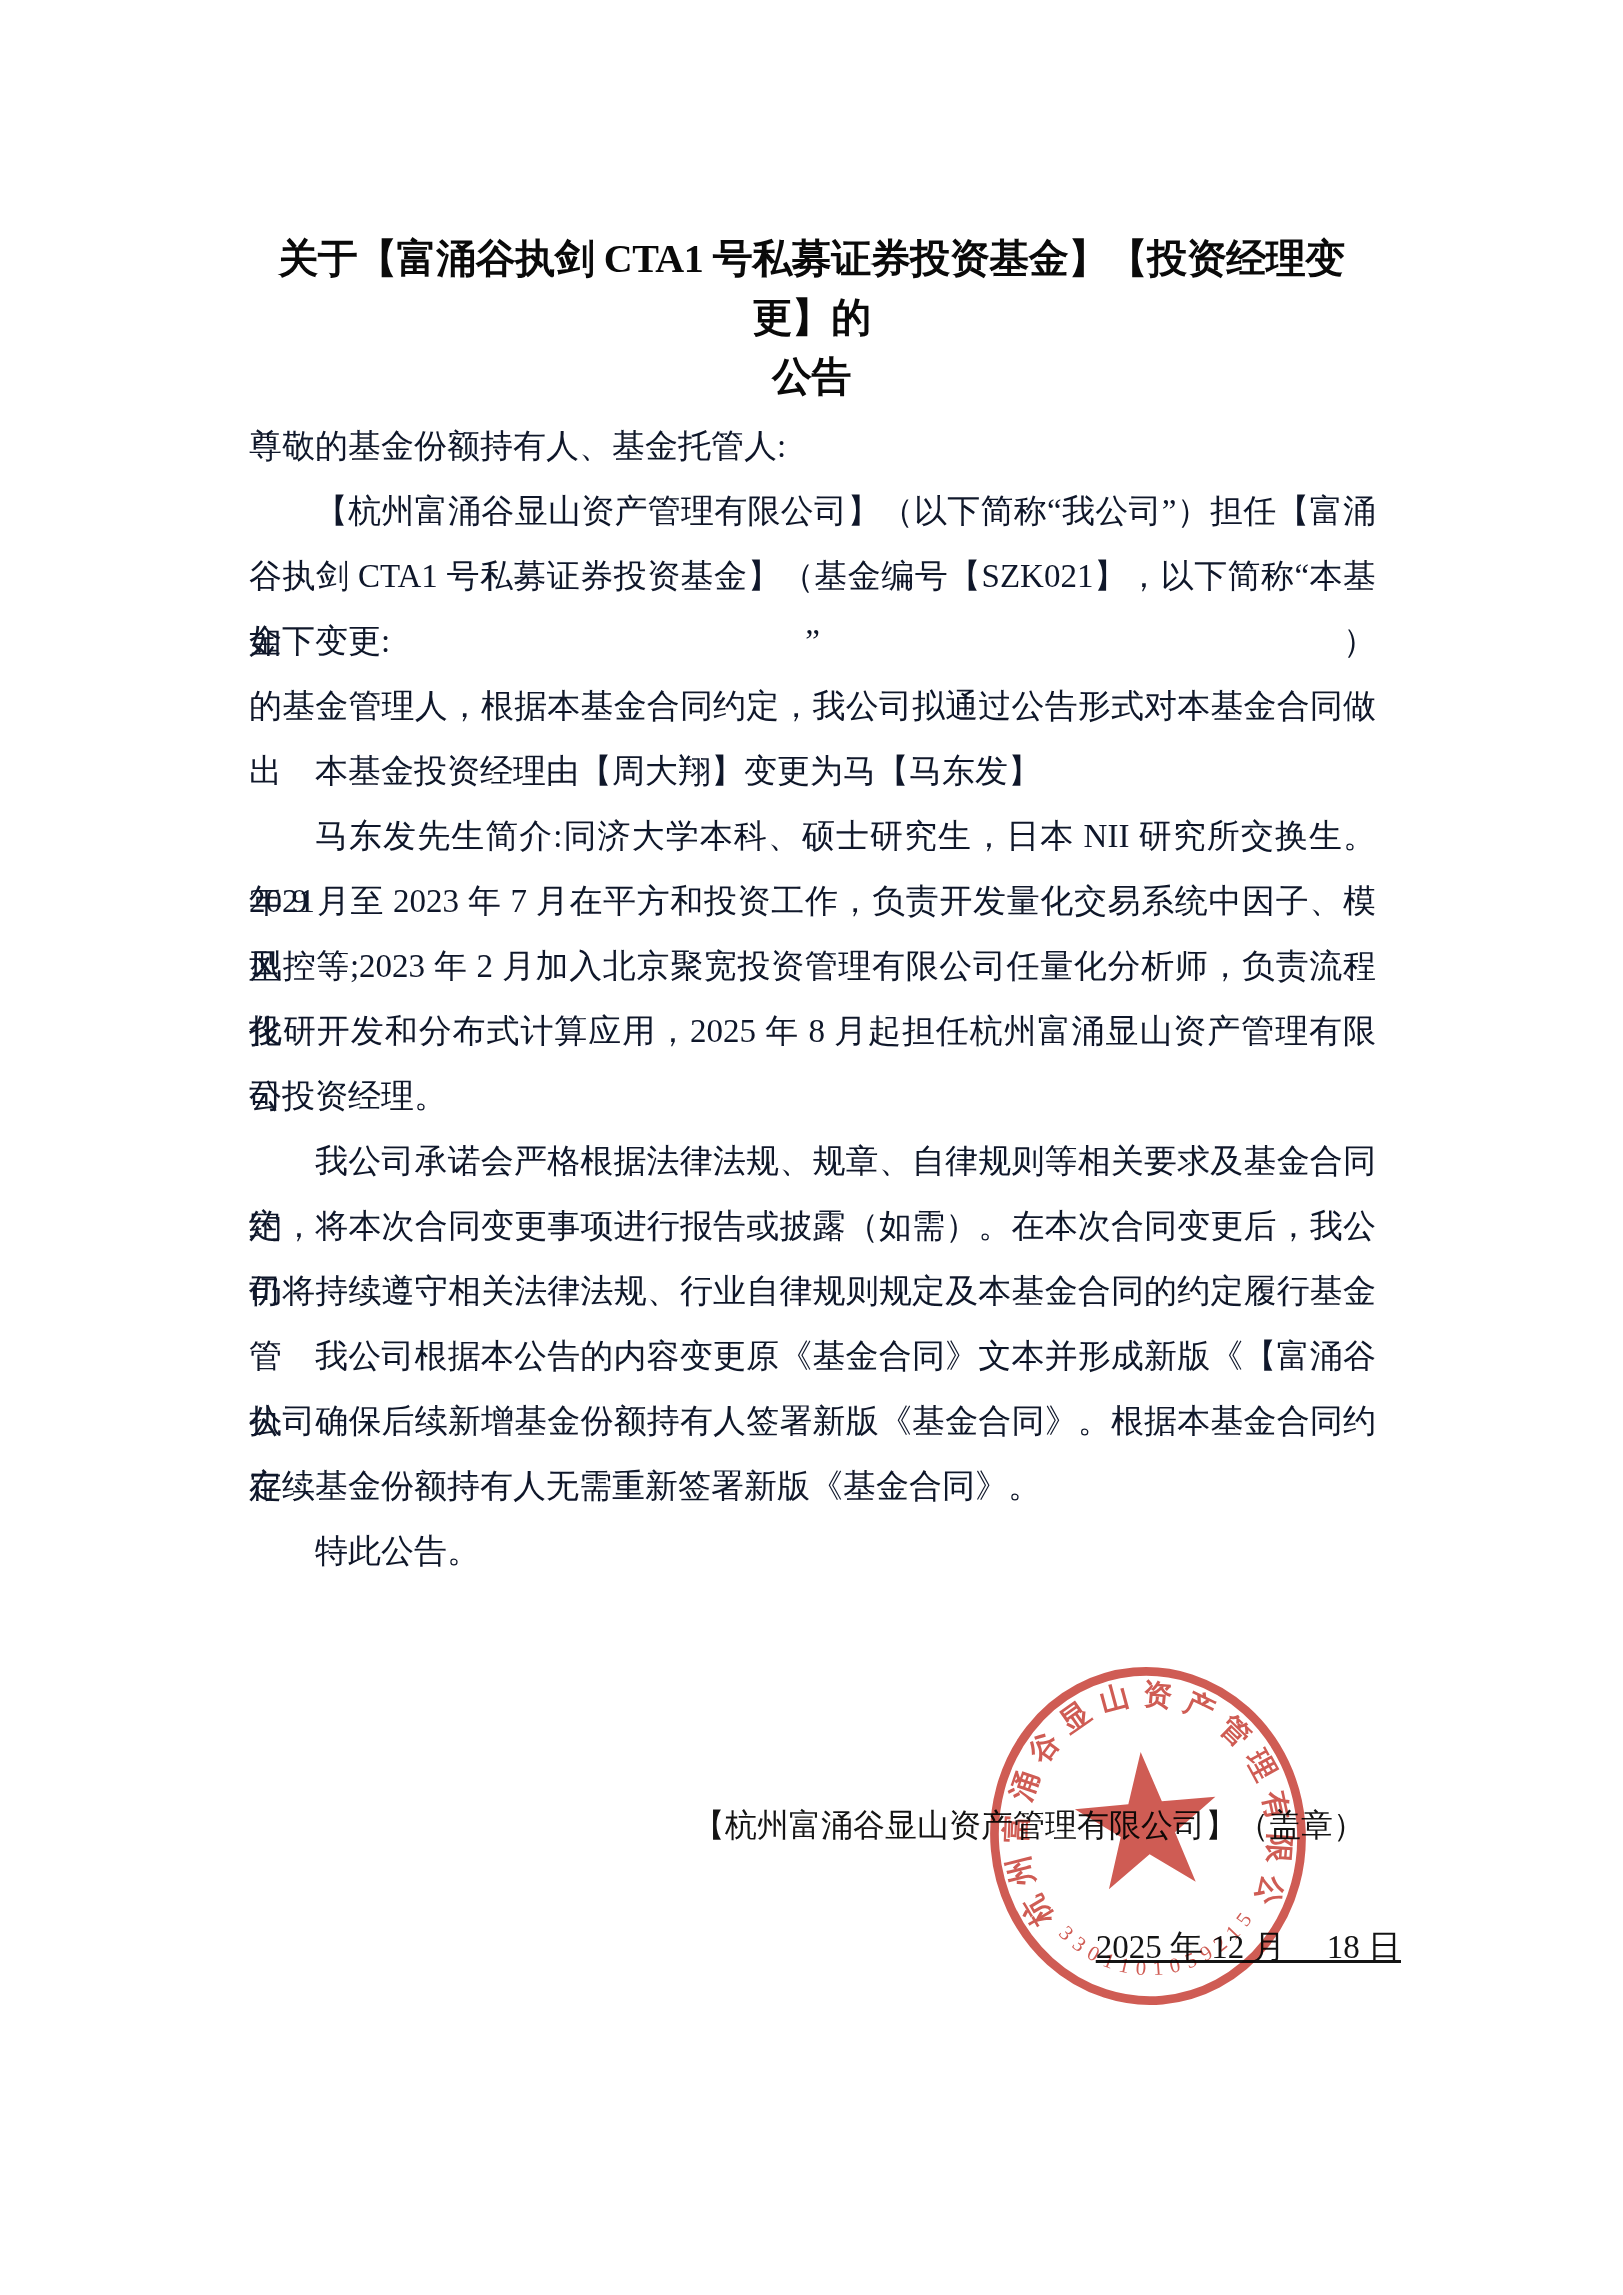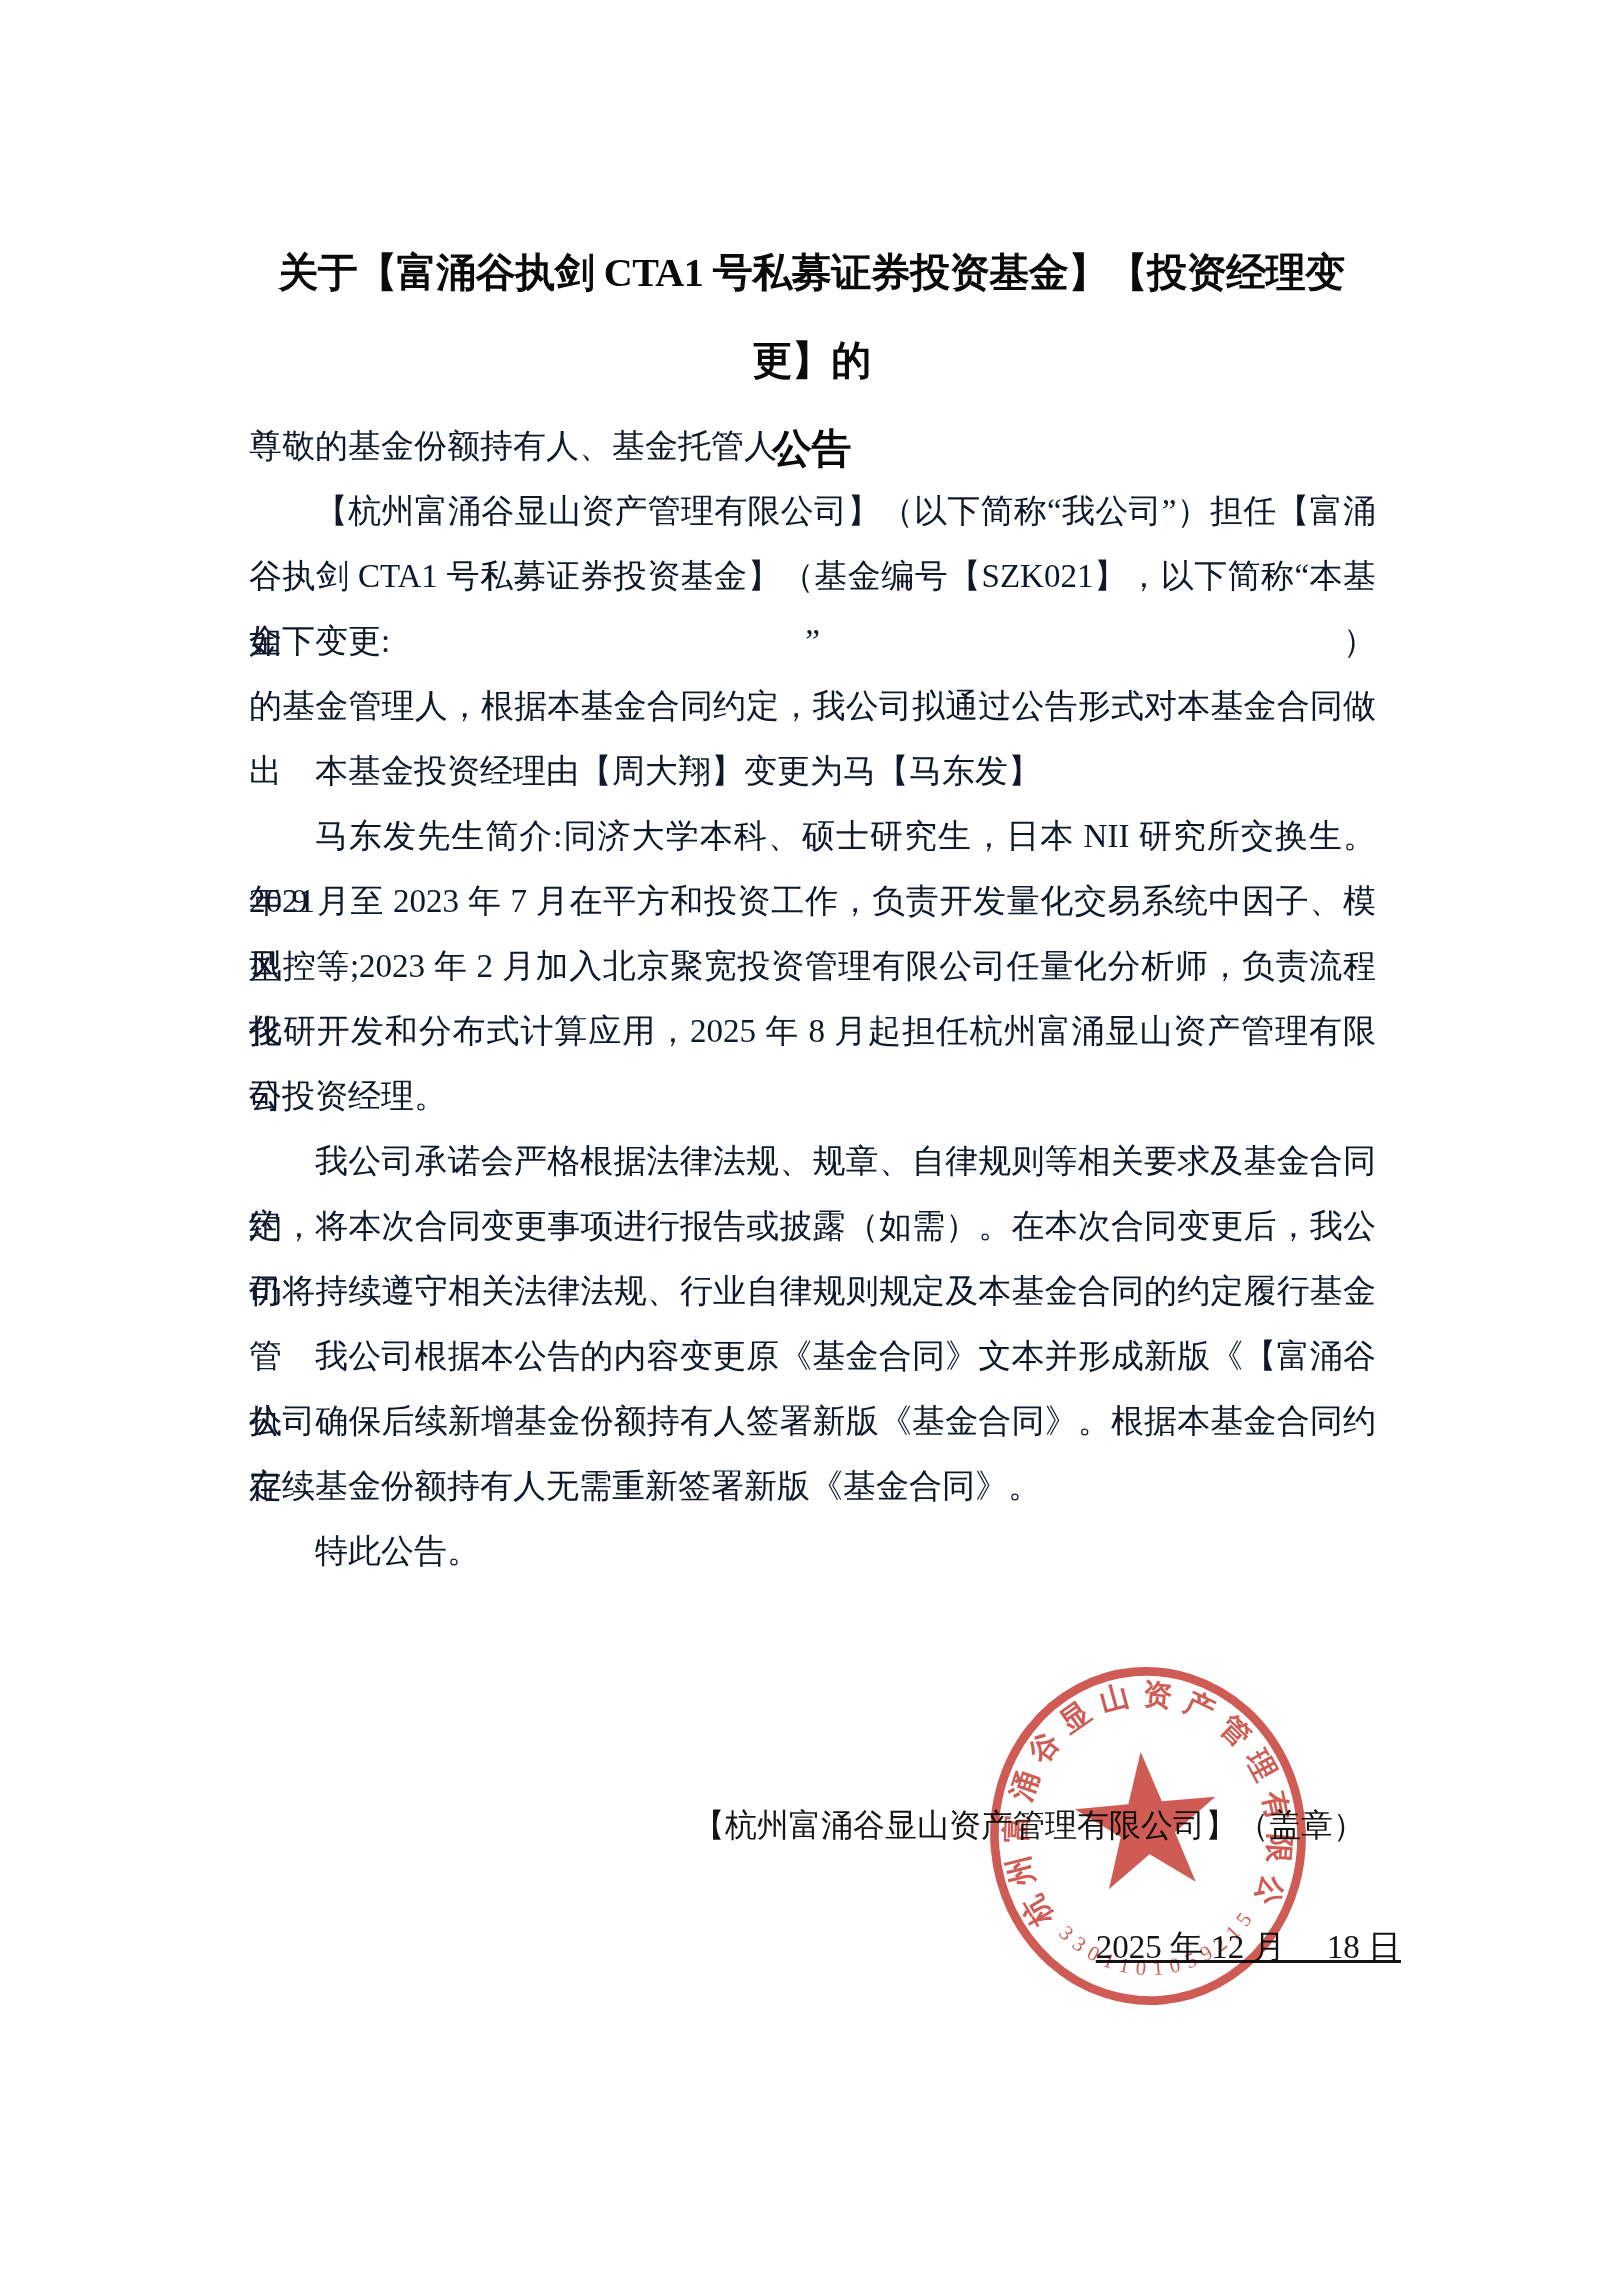--- a/index.html
+++ b/index.html
@@ -16,21 +16,21 @@
     color: #111111;
     overflow: hidden;
   }
   .title {
     position: absolute;
     left: 249px;
     top: 229px;
     width: 1125px;
     margin: 0;
     font-size: 40px;
-    line-height: 88px;
+    line-height: 59px;
     font-weight: bold;
     text-align: center;
     letter-spacing: -0.5px;
     color: #0a0a0a;
   }
   .body-text {
     position: absolute;
     left: 249px;
     top: 414px;
     width: 1127px;

